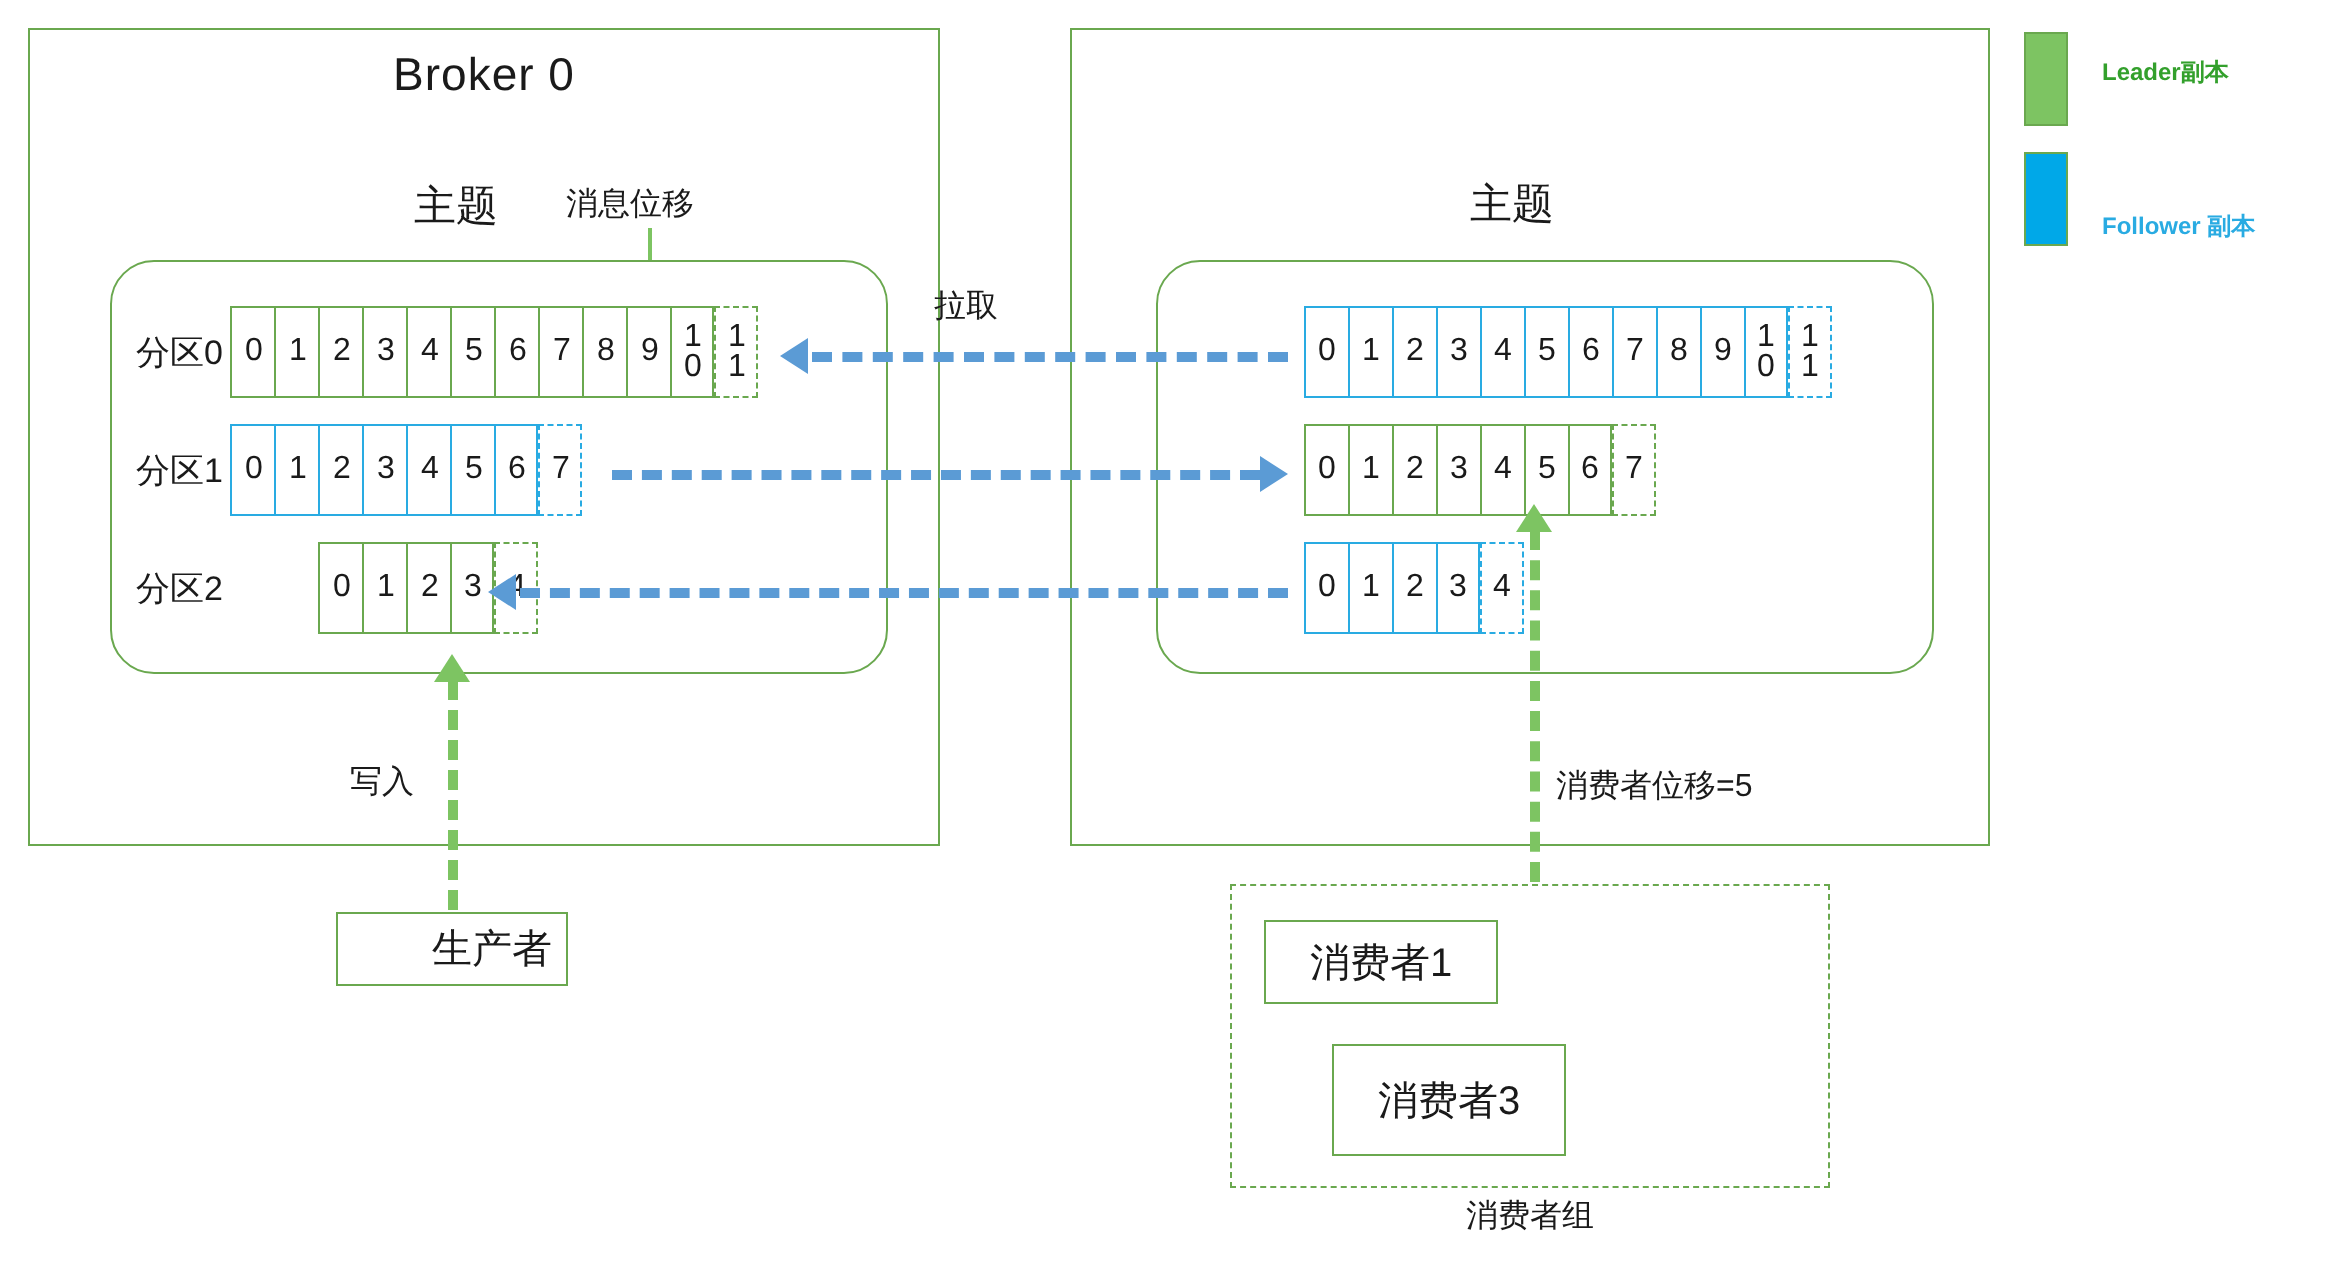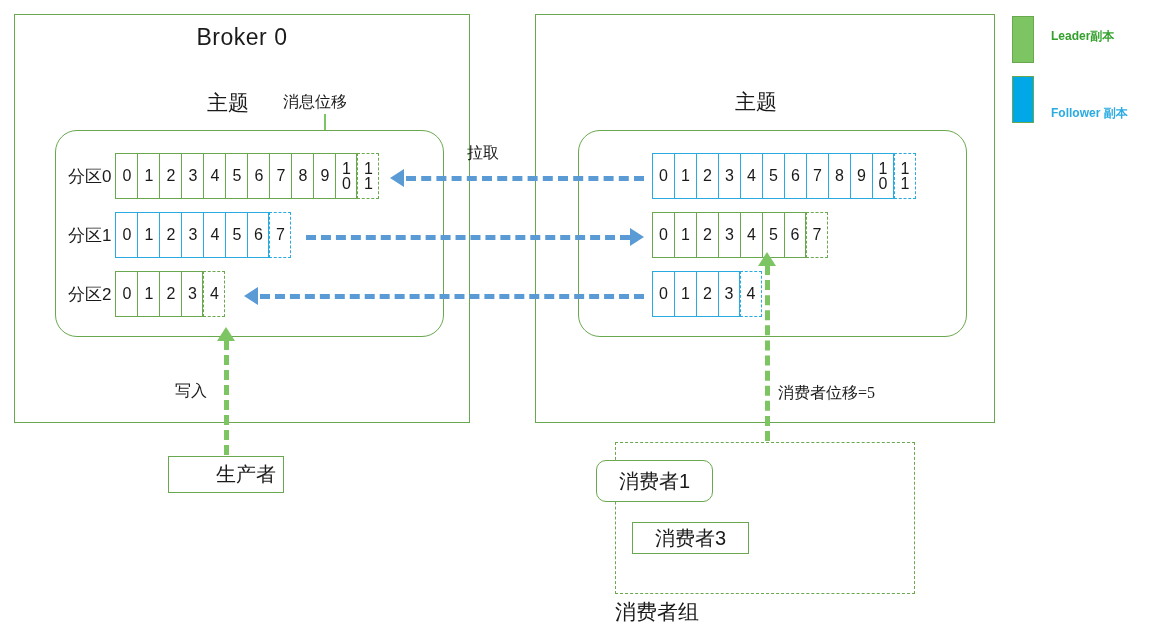--- a/index.html
+++ b/index.html
@@ -108,21 +108,21 @@
     border:1.4px solid #6aa84f;
     background:#fff;
     box-sizing:border-box;
     display:flex;align-items:center;justify-content:center;
     font-size:20px;color:#1a1a1a;white-space:nowrap;
   }
   .group-box{
     border:1.5px dashed #6aa84f;
     box-sizing:border-box;background:#fff;
   }
-  .group-caption{font-size:21px;color:#1a1a1a;white-space:nowrap;}
+  .group-caption{font-size:16px;color:#1a1a1a;text-align:center;white-space:nowrap;}
 
   
   .legend-sw{box-sizing:border-box;border:1.4px solid #6aa84f;}
   .legend-txt{font-size:12px;white-space:nowrap;font-weight:bold;}
 </style>
 </head>
 <body>
 
 <div id="stage">
 
@@ -168,21 +168,21 @@
       <span class="cell b">1</span>
       <span class="cell b">2</span>
       <span class="cell b">3</span>
       <span class="cell b">4</span>
       <span class="cell b">5</span>
       <span class="cell b last">6</span>
       <span class="cell b dash">7</span>
     </span>
   </div>
 
-  <div class="abs prow" style="left:68px;top:271px;">
+  <div class="abs prow" style="left:68px;top:271px;gap:44px;">
     <span class="prow-label">分区2</span>
     <span class="cells">
       <span class="cell g">0</span>
       <span class="cell g">1</span>
       <span class="cell g">2</span>
       <span class="cell g last">3</span>
       <span class="cell g dash">4</span>
     </span>
   </div>
 
@@ -249,28 +249,28 @@
 
   <div class="abs vdash" style="left:224px;top:340px;height:115px;"></div>
   <div class="abs arrow-up" style="left:217px;top:327px;"></div>
   <div class="abs flowlabel" style="left:175px;top:381px;">写入</div>
   <div class="abs plain-box" style="left:168px;top:456px;width:116px;height:37px;padding-left:40px;">
     <span>生产者</span>
   </div>
 
   <div class="abs vdash" style="left:765px;top:265px;height:176px;"></div>
   <div class="abs arrow-up" style="left:758px;top:252px;"></div>
-  <div class="abs flowlabel" style="left:778px;top:383px;font-family:Liberation Serif, serif;">消费者位移=5</div>
+  <div class="abs flowlabel" style="left:778px;top:383px;">消费者位移=5</div>
 
   <div class="abs group-box" style="left:615px;top:442px;width:300px;height:152px;"></div>
 
-  <div class="abs plain-box" style="left:596px;top:460px;width:117px;height:42px;border-radius:10px;">
+  <div class="abs plain-box" style="left:632px;top:460px;width:117px;height:42px;">
     <span>消费者1</span>
   </div>
-  <div class="abs plain-box" style="left:632px;top:522px;width:117px;height:32px;justify-content:center;">
+  <div class="abs plain-box" style="left:666px;top:522px;width:117px;height:56px;justify-content:center;">
     <span>消费者3</span>
   </div>
 
   <div class="abs group-caption" style="left:615px;top:598px;width:300px;">消费者组</div>
 
   <div class="abs legend-sw" style="left:1012px;top:16px;width:22px;height:47px;background:#7DC462;"></div>
   <div class="abs legend-txt" style="left:1051px;top:28px;color:#33a02c;">Leader副本</div>
 
   <div class="abs legend-sw" style="left:1012px;top:76px;width:22px;height:47px;background:#00A8E8;"></div>
   <div class="abs legend-txt" style="left:1051px;top:89px;color:#29ABE2;margin-top:16px;">Follower 副本</div>

